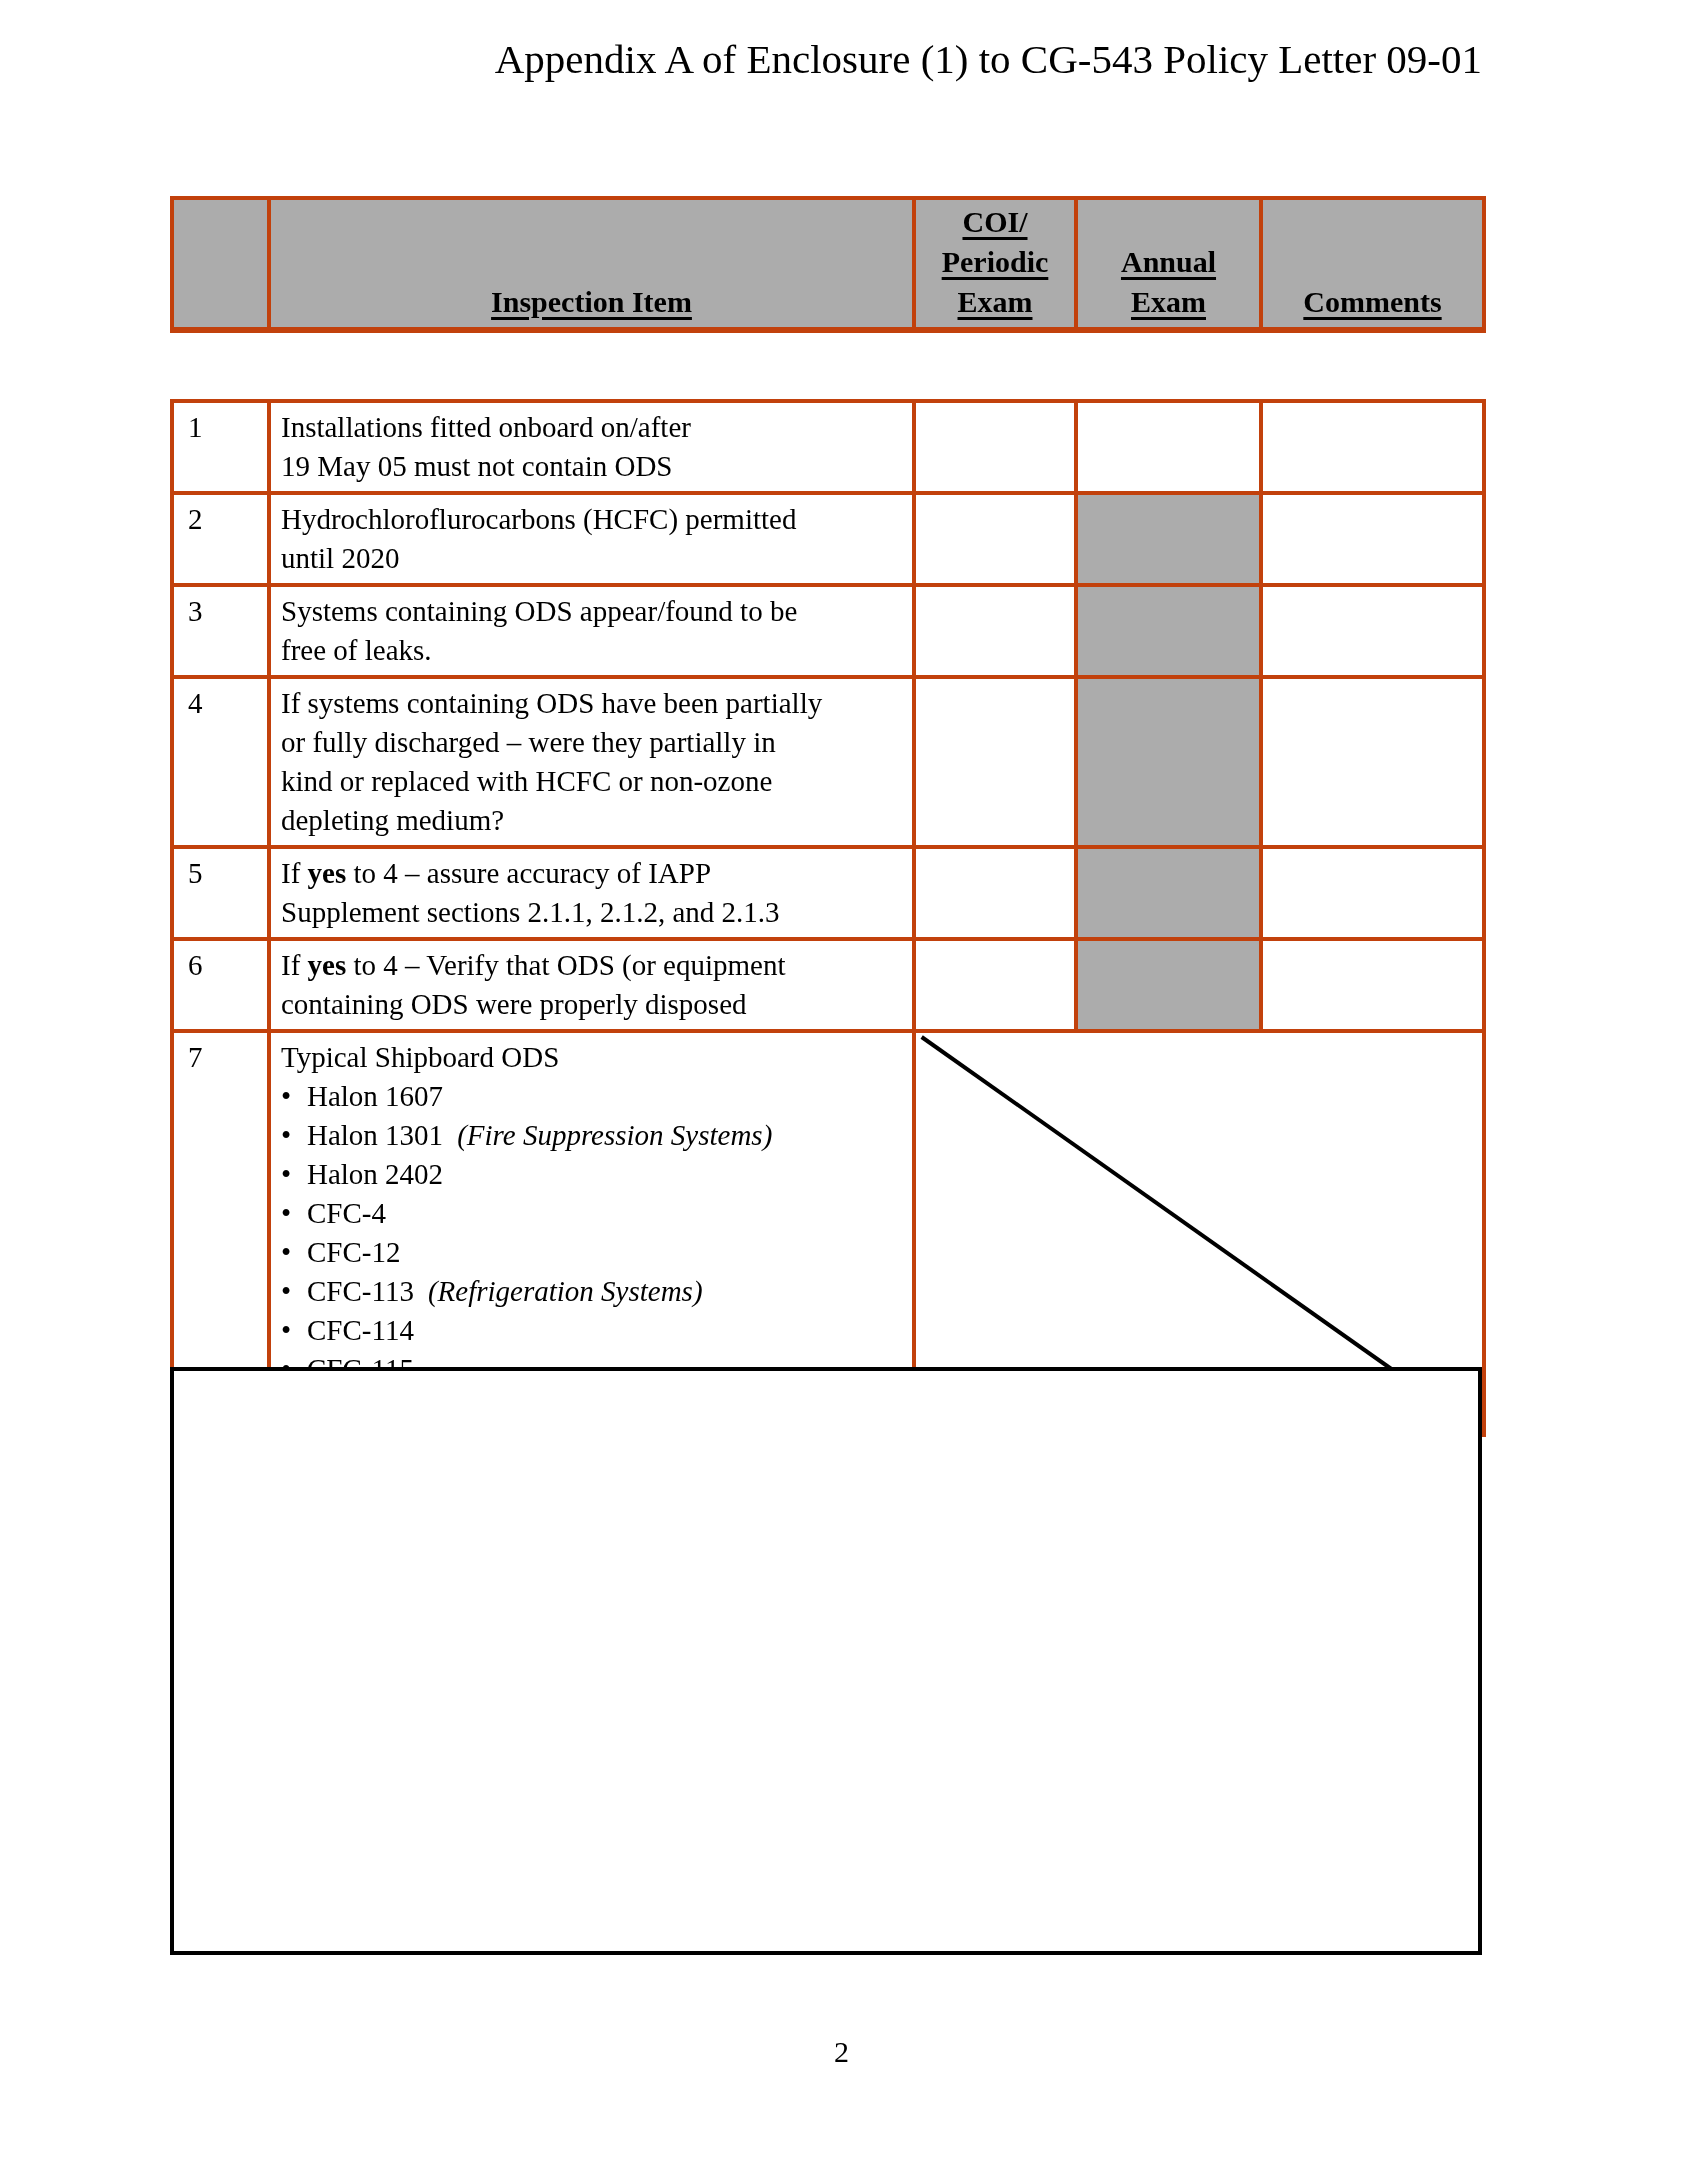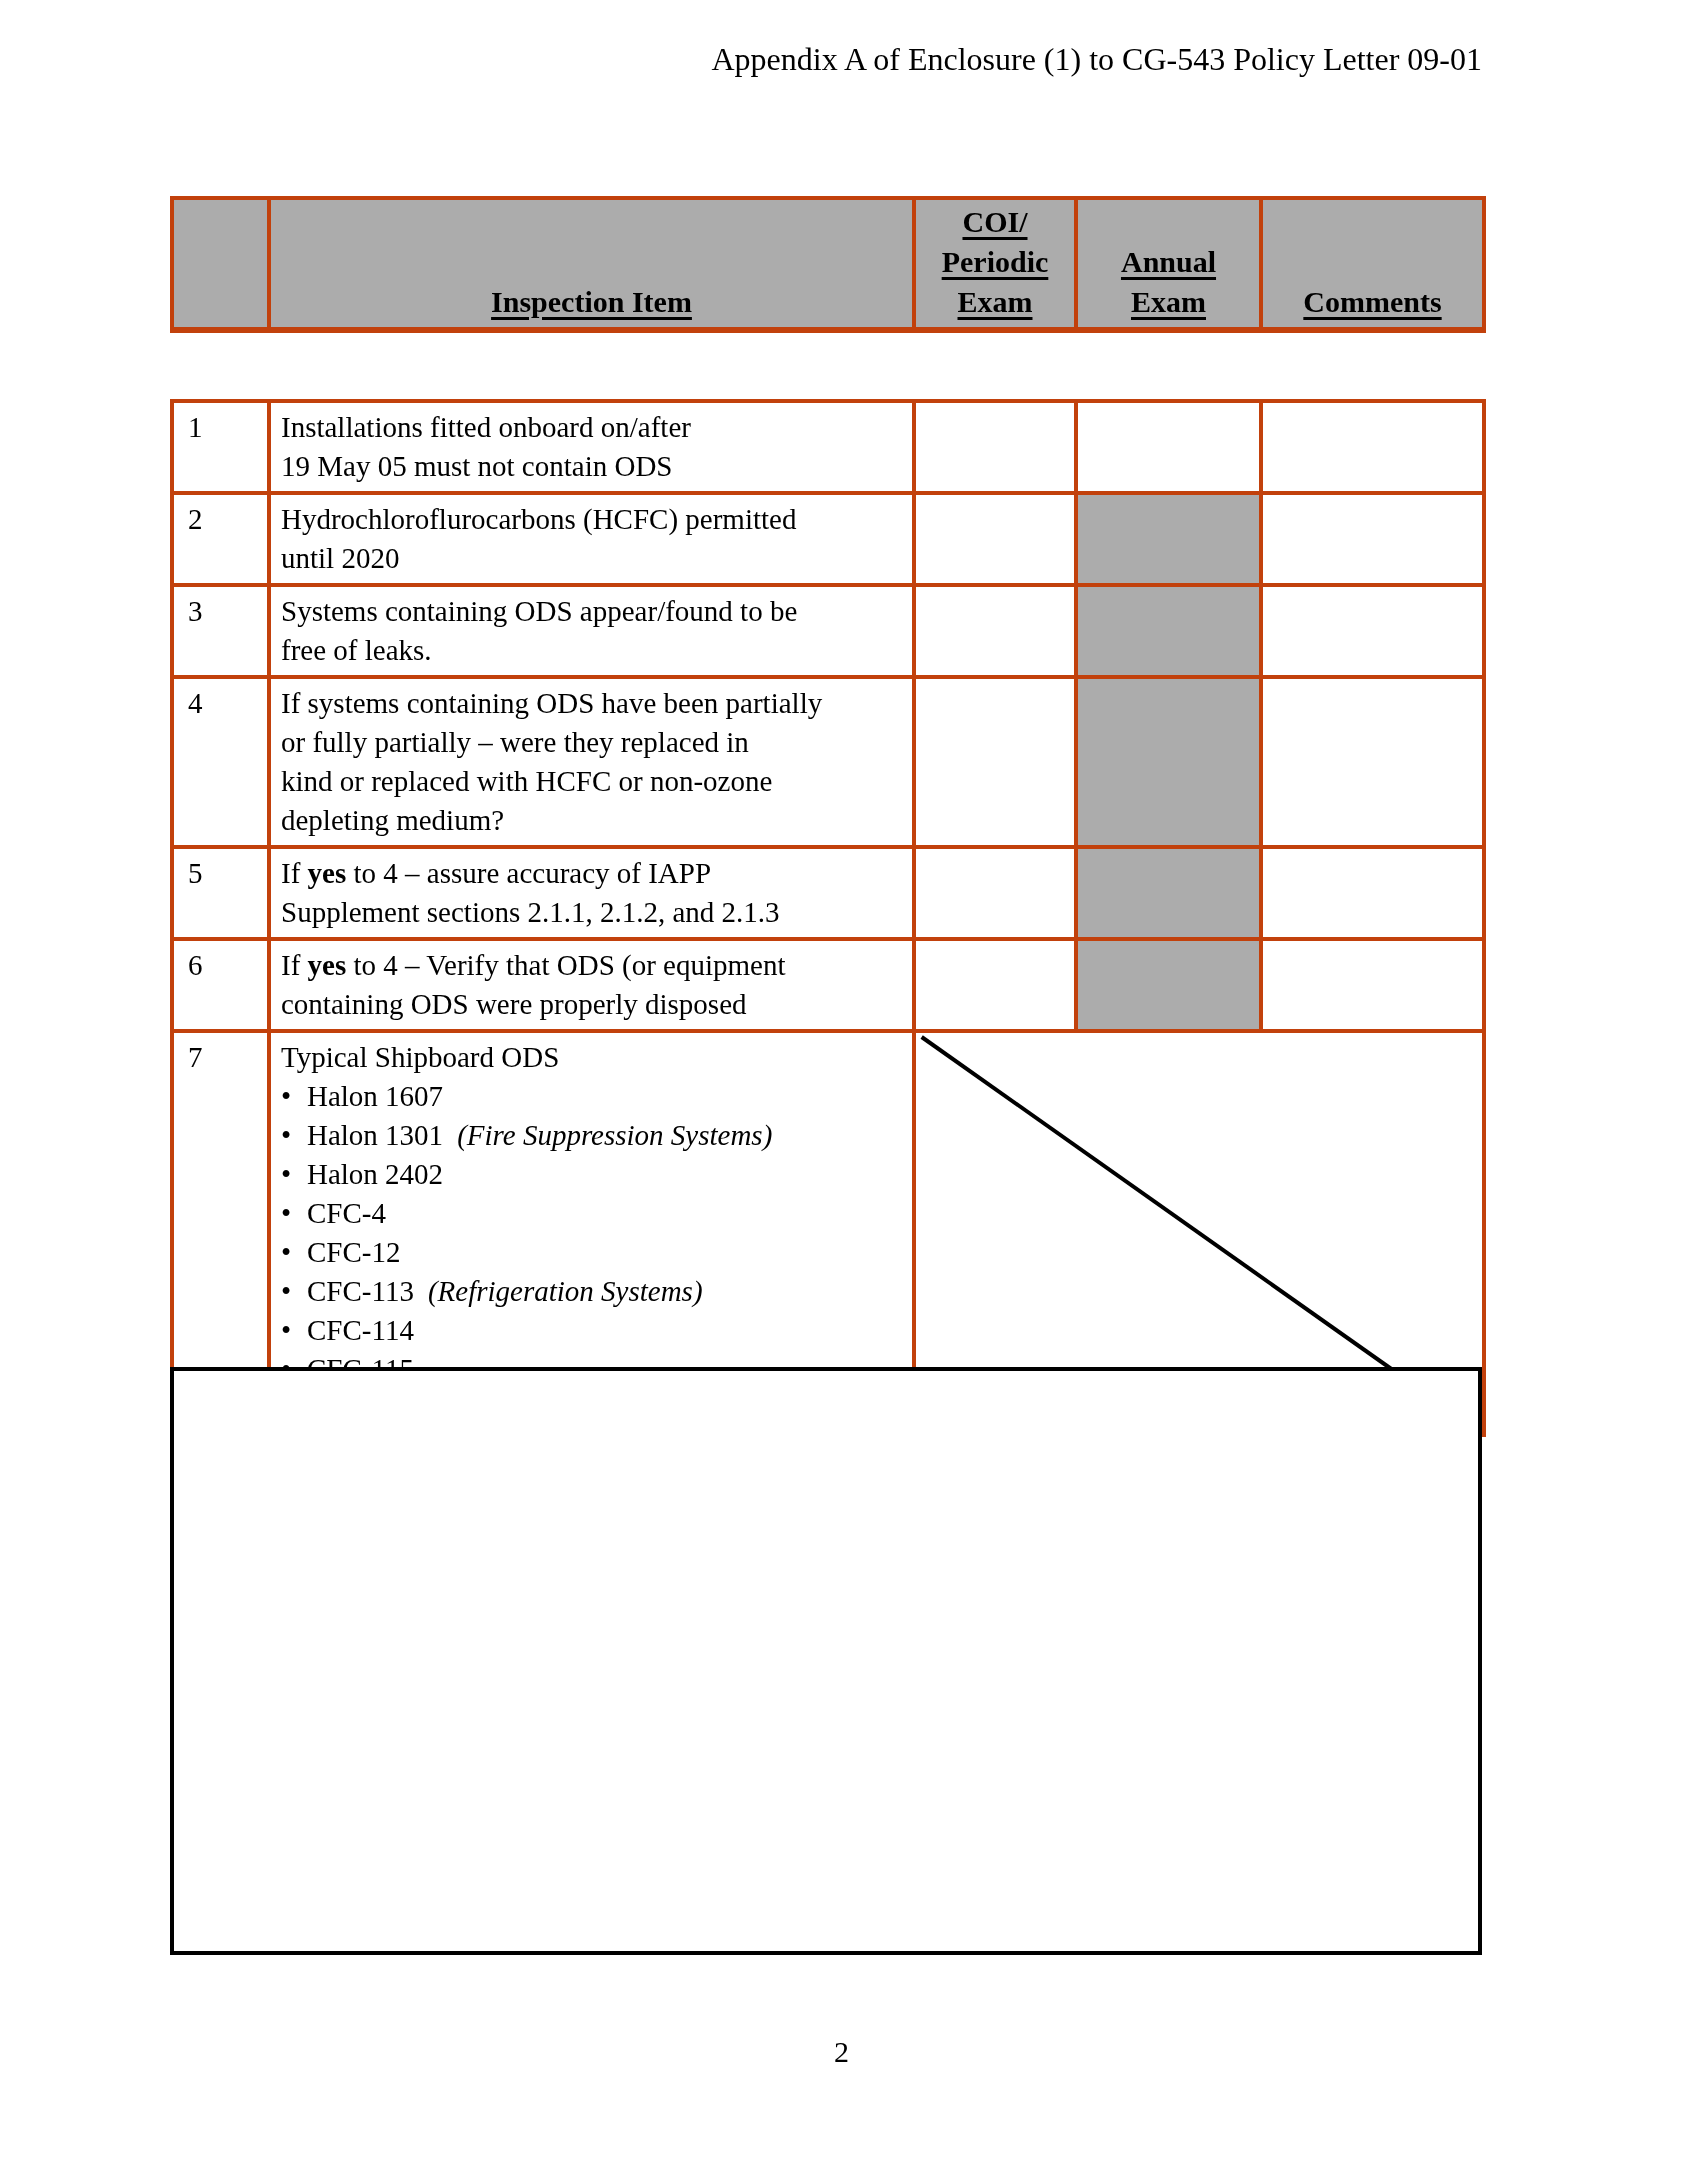--- a/index.html
+++ b/index.html
@@ -4,21 +4,21 @@
 <style>
   html,body { margin:0; padding:0; background:#ffffff; }
   .page {
     position:relative; width:1683px; height:2178px; background:#ffffff;
     font-family:"Liberation Serif","DejaVu Serif",serif; color:#000;
     overflow:hidden;
   }
   .content { position:absolute; left:170px; top:0; width:1312px; }
   .doc-header {
     position:absolute; top:40px; left:0; width:1312px;
-    text-align:right; font-size:32px; line-height:38px; white-space:nowrap;
+    text-align:right; font-size:41px; line-height:38px; white-space:nowrap;
   }
   table.tbl { border-collapse:collapse; table-layout:fixed; width:1312px; }
   .tbl-top  { position:absolute; left:0; top:196px; }
   .tbl-body { position:absolute; left:0; top:399px; }
   td { border:4px solid #c2410c; vertical-align:top; font-size:29px; line-height:39px; padding:5px 10px; }
   
   tr.hdr-row td {
     background:#ACACAC; vertical-align:bottom; text-align:center;
     font-weight:bold; font-size:30px; line-height:40px; padding:2px 4px 5px 4px;
     border-bottom-width:6px;
@@ -117,21 +117,21 @@
         </td>
         <td class="blank"></td>
         <td class="blank shaded"></td>
         <td class="blank"></td>
       </tr>
 
       <tr style="height:162px;">
         <td class="num">4</td>
         <td>
           <span>If systems containing ODS have been partially</span><br>
-          <span>or fully partially – were they replaced in</span><br>
+          <span>or fully discharged – were they partially in</span><br>
           <span>kind or replaced with HCFC or non-ozone</span><br>
           <span>depleting medium?</span>
         </td>
         <td class="blank"></td>
         <td class="blank shaded"></td>
         <td class="blank"></td>
       </tr>
 
       <tr style="height:79px;">
         <td class="num">5</td>

